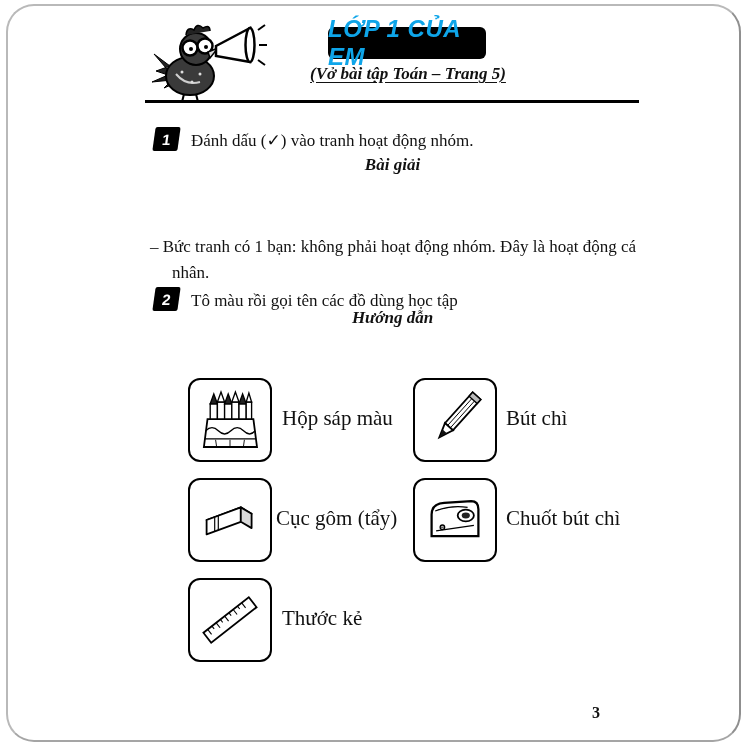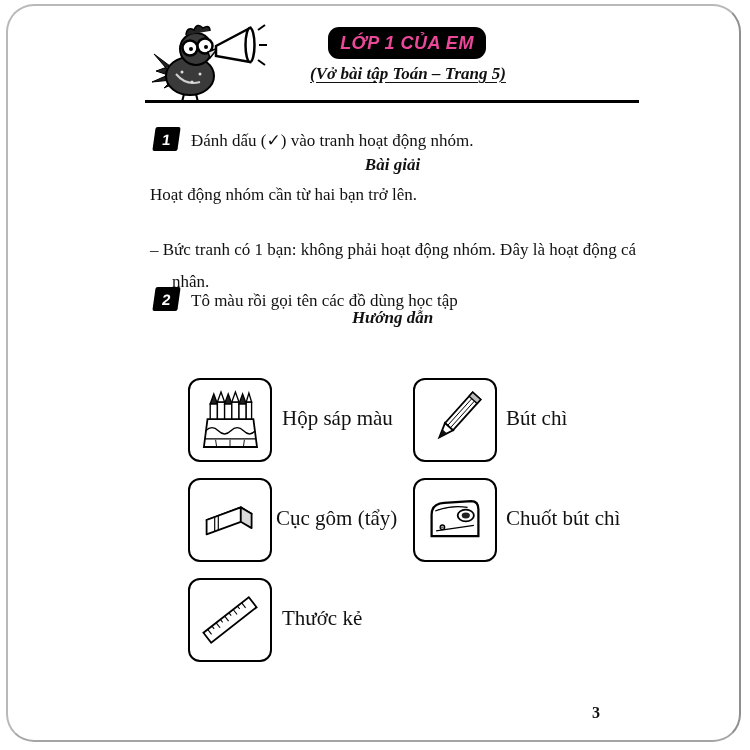--- a/index.html
+++ b/index.html
@@ -5,32 +5,32 @@
   html,body{margin:0;padding:0;background:#fff;}
   #page{position:relative;width:750px;height:750px;background:#fff;overflow:hidden;
         font-family:"Liberation Serif", serif;color:#111;}
   .abs{position:absolute;}
   .page-frame{position:absolute;left:6px;top:4px;right:9px;bottom:8px;
         border:2px solid #b9b9b9;border-right-color:#8f8f8f;border-bottom-color:#a5a5a5;
         border-radius:28px;pointer-events:none;}
   .txt{font-size:17px;line-height:25px;white-space:nowrap;}
   .wrap{white-space:normal;}
   .bi{font-weight:bold;font-style:italic;}
-  .title-badge{left:328px;top:27px;width:158px;height:32px;background:#000;color:#ec4899;
-        border-radius:11px;display:flex;align-items:center;justify-content:center;
+  .title-badge{left:328px;top:27px;width:158px;height:32px;background:#000;color:#0ea5e9;
+        border-radius:6px;display:flex;align-items:center;justify-content:center;
         font-family:"Liberation Sans", sans-serif;font-weight:bold;font-style:italic;
-        font-size:18px;letter-spacing:.5px;}
+        font-size:24px;letter-spacing:.5px;}
   .subtitle{left:258px;top:64px;width:300px;text-align:center;font-size:17px;
         text-decoration:underline;text-underline-offset:3px;}
   .divider{left:145px;top:100px;width:494px;height:3px;background:#000;}
   .num-badge{width:25px;height:24px;background:#000;color:#fff;transform:skewX(-8deg);
         display:flex;align-items:center;justify-content:center;border-radius:2px;
         font-family:"Liberation Sans", sans-serif;font-weight:bold;font-size:15px;}
   .center-line{left:145px;width:495px;text-align:center;font-size:17px;}
-  .dash-wrap{padding-left:22px;text-indent:-22px;line-height:32px;}
+  .dash-wrap{padding-left:22px;text-indent:-22px;line-height:26px;}
   .item-box{position:absolute;width:80px;height:80px;border:2px solid #000;border-radius:12px;
         display:flex;align-items:center;justify-content:center;background:#fff;}
   .item-label{position:absolute;font-size:21px;white-space:nowrap;}
   .page-num{left:592px;top:704px;font-weight:bold;font-size:16px;}
   svg{display:block;}
 </style>
 </head>
 <body>
 
 <div id="page">
@@ -73,21 +73,20 @@
   </div>
 
   <div class="abs title-badge">LỚP 1 CỦA EM</div>
   <div class="abs subtitle bi">(Vở bài tập Toán – Trang 5)</div>
   <div class="abs divider"></div>
 
   <div class="abs num-badge" style="left:154px;top:127px;">1</div>
   <div class="abs txt" style="left:191px;top:128px;">Đánh dấu (✓) vào tranh hoạt động nhóm.</div>
   <div class="abs center-line bi" style="top:155px;">Bài giải</div>
 
-  <div class="abs txt" style="left:150px;top:182px;">Hoạt động nhóm cần từ hai bạn trở lên.</div>
   <div class="abs txt wrap dash-wrap" style="left:150px;top:234px;width:488px;">– Bức tranh có 1 bạn: không phải hoạt động nhóm. Đây là hoạt động cá nhân.</div>
 
   <div class="abs num-badge" style="left:154px;top:287px;">2</div>
   <div class="abs txt" style="left:191px;top:288px;">Tô màu rồi gọi tên các đồ dùng học tập</div>
   <div class="abs center-line bi" style="top:308px;">Hướng dẫn</div>
 
   <div class="item-box" style="left:188px;top:378px;">
     <svg width="72" height="72" viewBox="0 0 80 80">
       <g stroke="#000" stroke-width="1.5">
         <rect x="18" y="22" width="8" height="18" fill="#fff"></rect>

